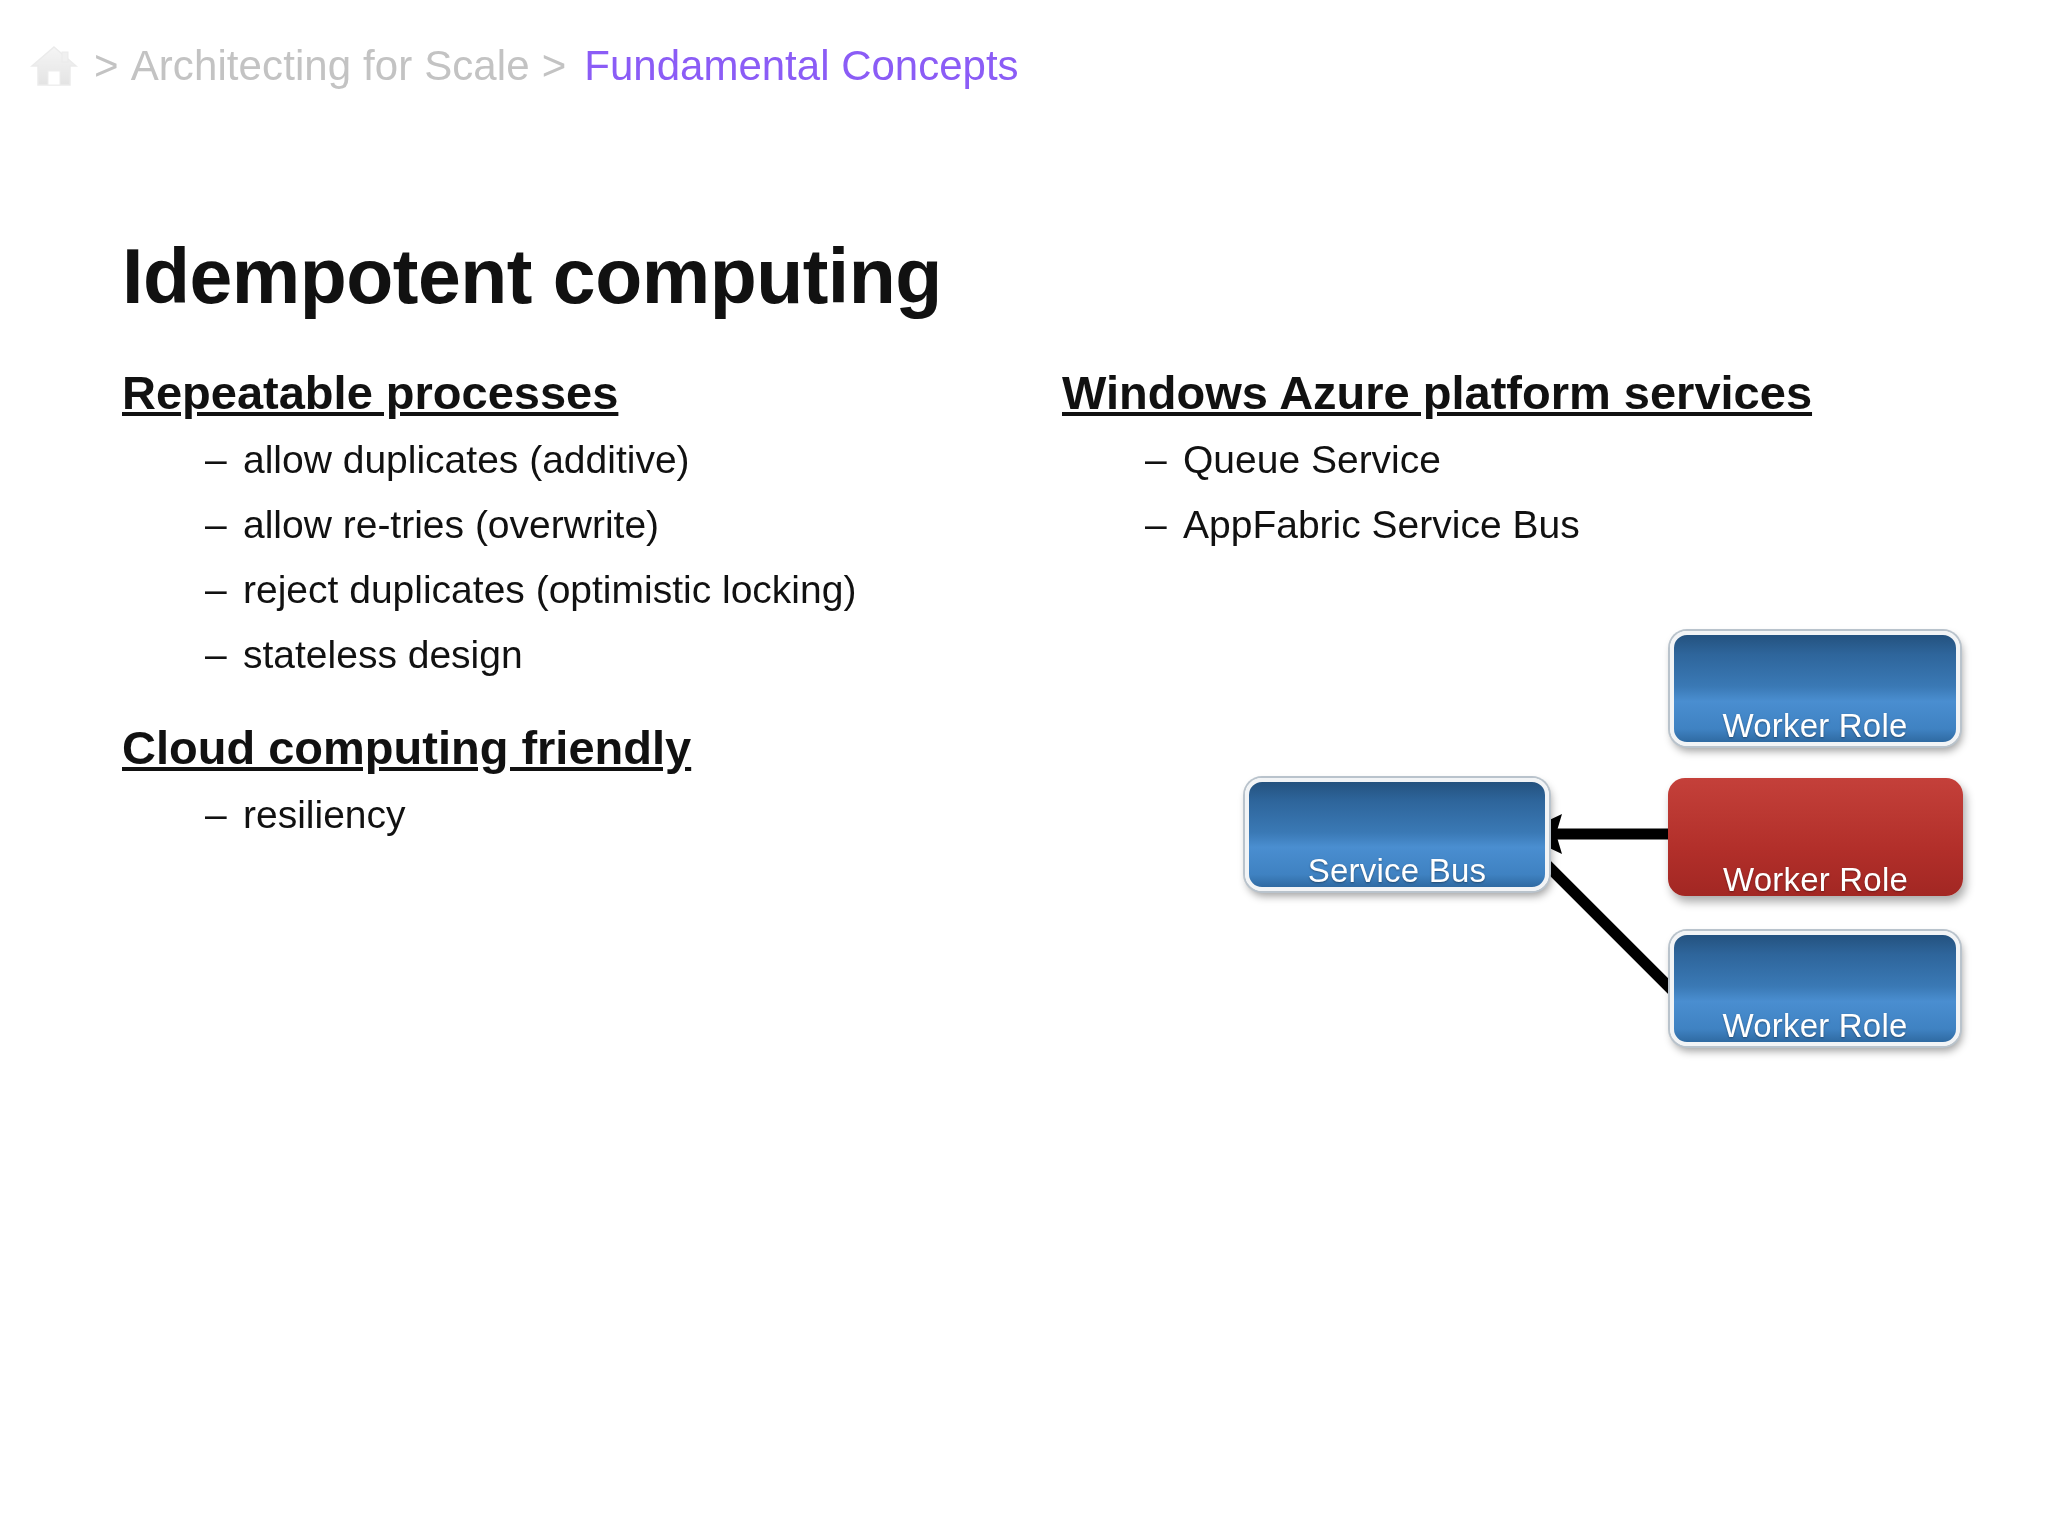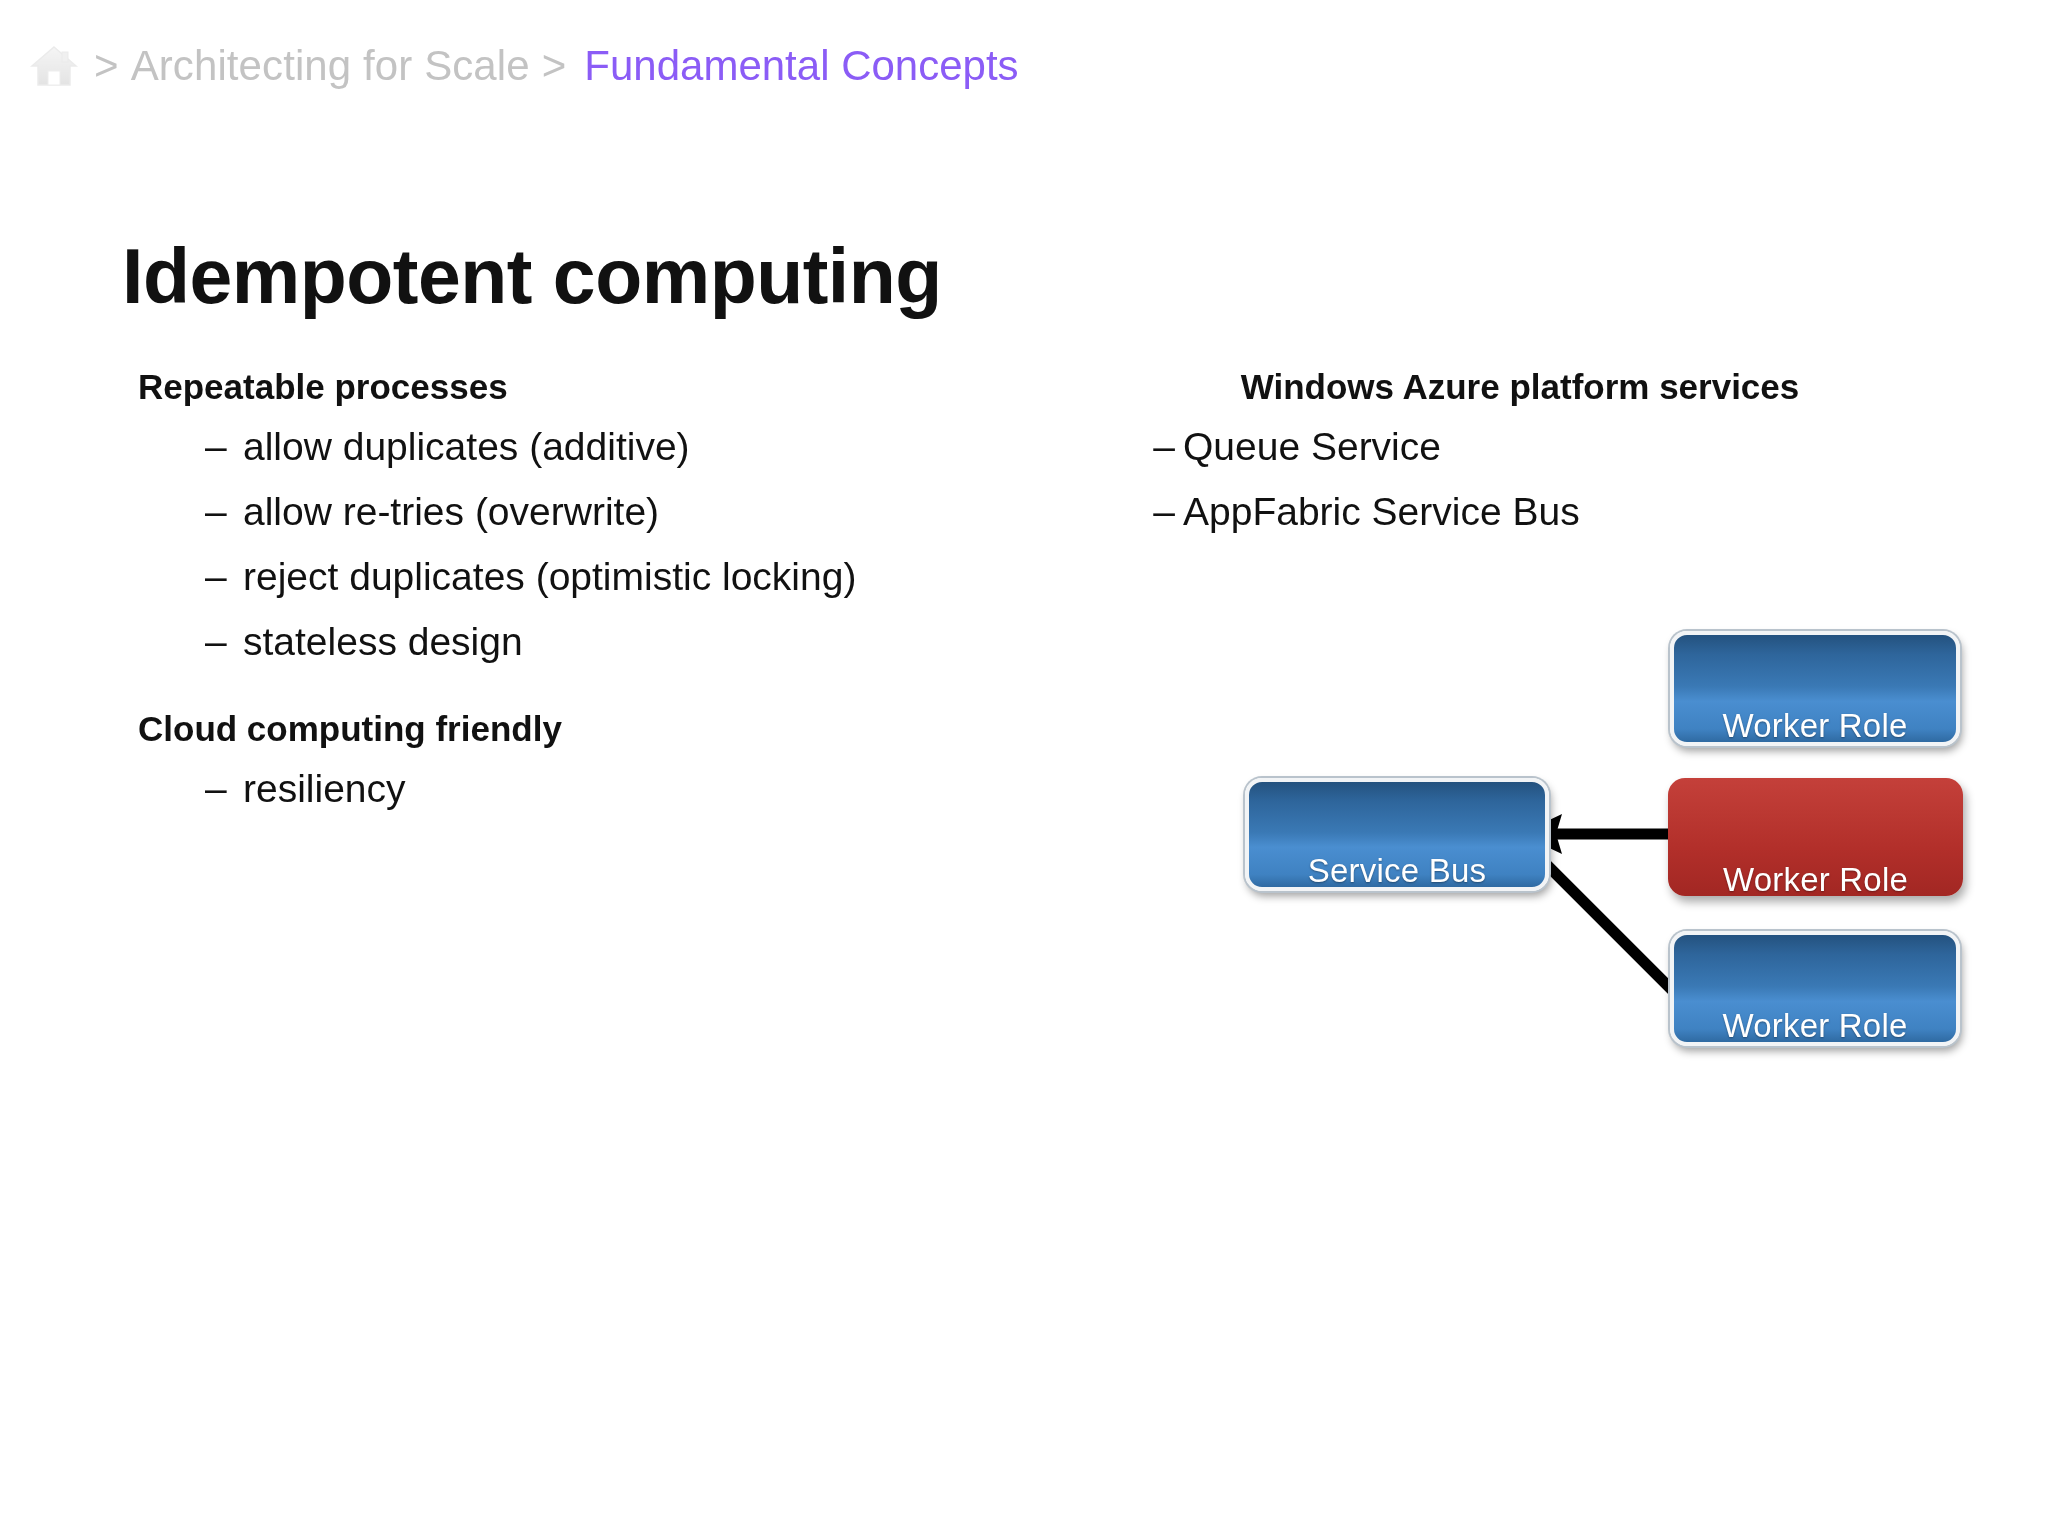--- a/index.html
+++ b/index.html
@@ -59,28 +59,29 @@
     top: 186px;
     font-size: 77px;
     line-height: 1;
     color: #111111;
     letter-spacing: -0.5px;
   }
 
   
   .column { position: absolute; }
   #left-column  { left: 122px;  top: 368px; width: 880px; }
-  #right-column { left: 1062px; top: 368px; width: 900px; text-align: center; }
+  #right-column { left: 1062px; top: 368px; width: 900px; }
 
   .block-heading {
-    font-size: 35px;
+    font-size: 47px;
     line-height: 1.08;
     color: #111111;
-    margin: 0 0 8px 16px;
+    margin: 0 0 8px 0;
     white-space: nowrap;
+    text-decoration: underline;
   }
   .bullet-list {
     list-style: none;
     margin: 0 0 0 0;
     padding: 0;
   }
   .bullet-item {
     display: flex;
     align-items: baseline;
     font-size: 39px;

